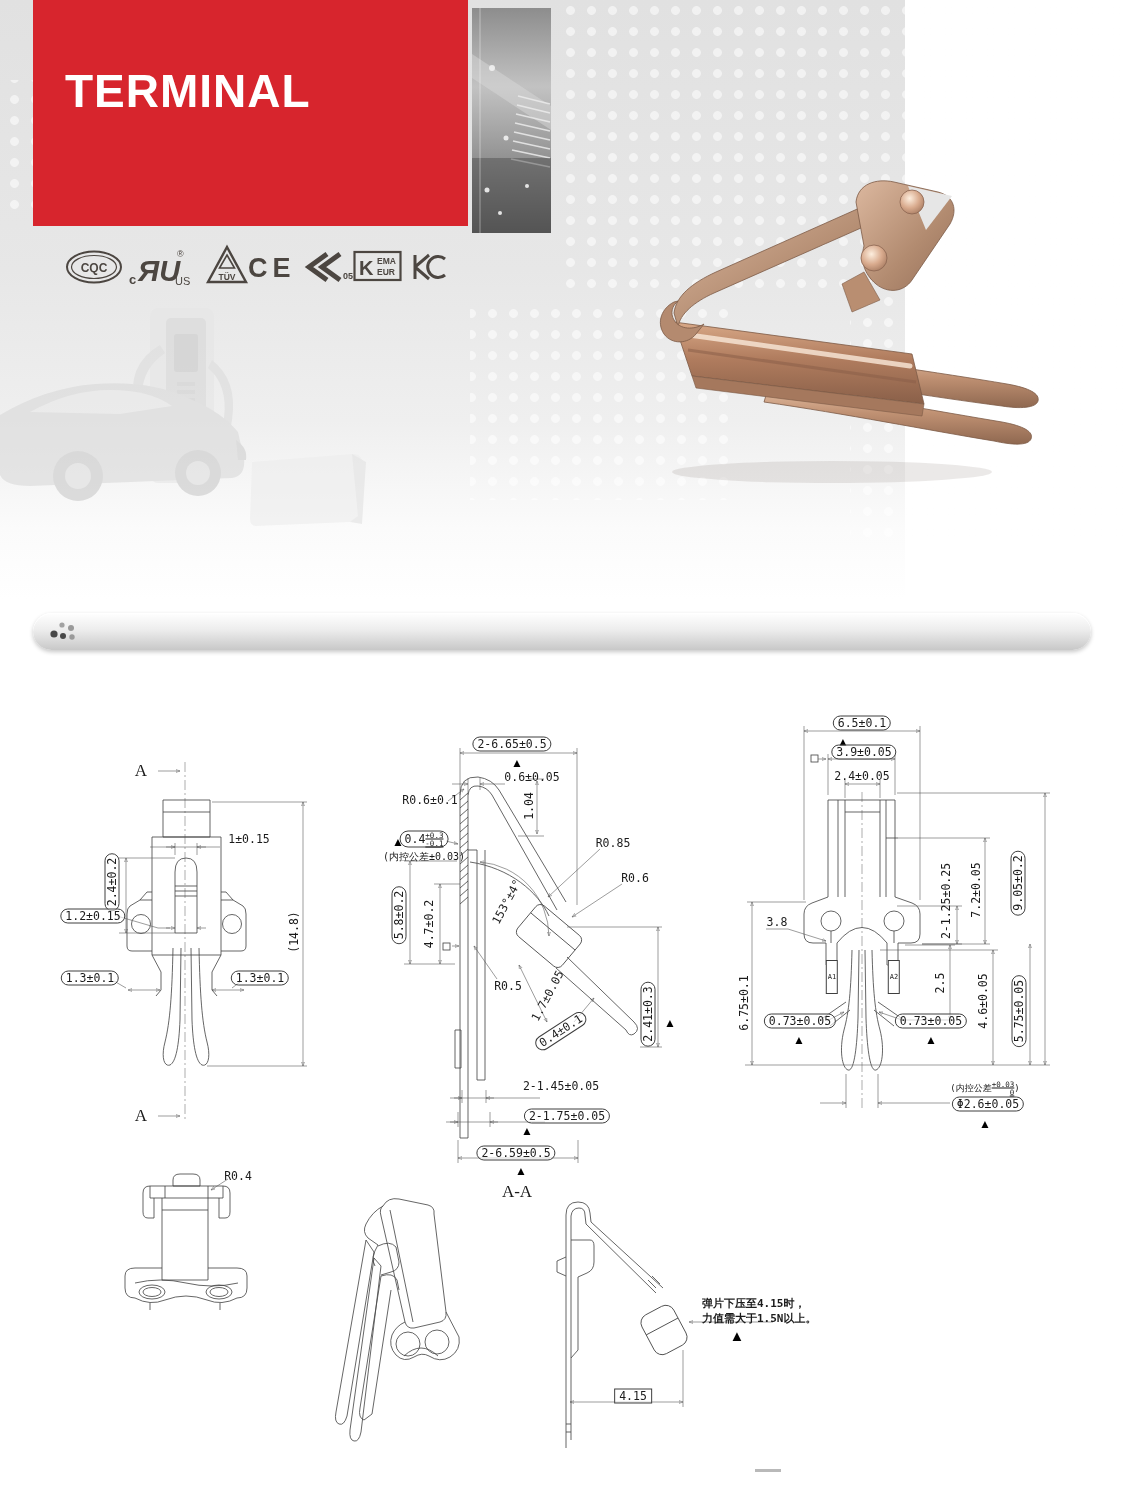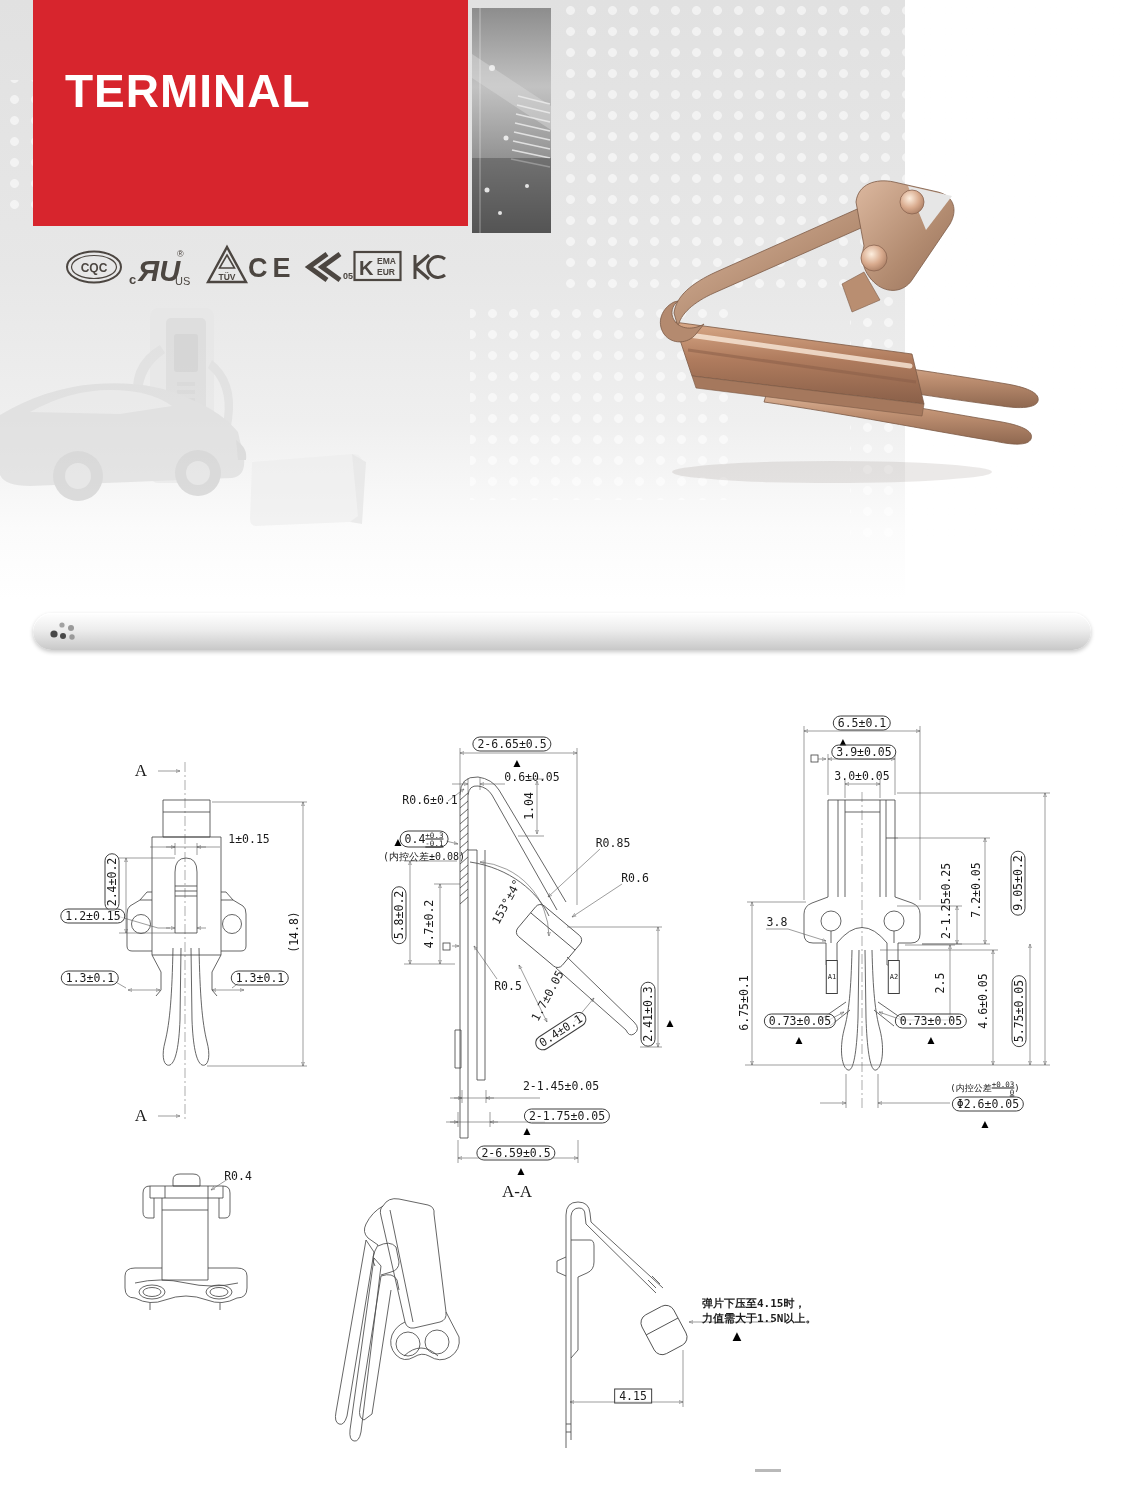--- a/index.html
+++ b/index.html
@@ -431,42 +431,42 @@
     <div class="dim oval" style="left:512px;top:744px">2-6.65±0.5</div>
     <span class="tri" style="left:517px;top:763px">▲</span>
     <div class="dim" style="left:532px;top:777px">0.6±0.05</div>
     <div class="dim" style="left:430px;top:800px">R0.6±0.1</div>
     <div class="dim" style="left:529px;top:806px;transform:translate(-50%,-50%) rotate(-90deg)">1.04</div>
     <div class="dim oval" style="left:424px;top:839px"><span>0.4</span><span class="stack">
           <i>+0.3</i>
           <i>-0.1</i>
         </span></div>
     <span class="tri" style="left:398px;top:842px">▲</span>
-    <div class="dim small" style="left:424px;top:856px">(内控公差±0.08)</div>
+    <div class="dim small" style="left:424px;top:856px">(内控公差±0.03)</div>
     <div class="dim oval" style="left:399px;top:915px;transform:translate(-50%,-50%) rotate(-90deg)">5.8±0.2</div>
     <div class="dim" style="left:429px;top:924px;transform:translate(-50%,-50%) rotate(-90deg)">4.7±0.2</div>
     <div class="dim" style="left:507px;top:902px;transform:translate(-50%,-50%) rotate(-62deg)">153°±4°</div>
     <div class="dim" style="left:613px;top:843px">R0.85</div>
     <div class="dim" style="left:635px;top:878px">R0.6</div>
     <div class="dim" style="left:508px;top:986px">R0.5</div>
     <div class="dim" style="left:548px;top:996px;transform:translate(-50%,-50%) rotate(-62deg)">1.7±0.05</div>
     <div class="dim oval" style="left:561px;top:1031px;transform:translate(-50%,-50%) rotate(-33deg)">0.4±0.1</div>
     <div class="dim oval" style="left:648px;top:1014px;transform:translate(-50%,-50%) rotate(-90deg)">2.41±0.3</div>
     <span class="tri" style="left:670px;top:1023px">▲</span>
     <div class="dim" style="left:561px;top:1086px">2-1.45±0.05</div>
     <div class="dim oval" style="left:567px;top:1116px">2-1.75±0.05</div>
     <span class="tri" style="left:527px;top:1131px">▲</span>
     <div class="dim oval" style="left:516px;top:1153px">2-6.59±0.5</div>
     <span class="tri" style="left:521px;top:1171px">▲</span>
     <div class="dim serif" style="left:517px;top:1191px">A-A</div>
 
     <div class="dim oval" style="left:862px;top:723px">6.5±0.1</div>
     <span class="tri" style="left:843px;top:742px">▲</span>
     <div class="dim oval" style="left:864px;top:752px">3.9±0.05</div>
-    <div class="dim" style="left:862px;top:776px">3.0±0.05</div>
+    <div class="dim" style="left:862px;top:776px">2.4±0.05</div>
     <div class="dim" style="left:777px;top:922px">3.8</div>
     <div class="dim" style="left:946px;top:901px;transform:translate(-50%,-50%) rotate(-90deg)">2-1.25±0.25</div>
     <div class="dim" style="left:976px;top:890px;transform:translate(-50%,-50%) rotate(-90deg)">7.2±0.05</div>
     <div class="dim oval" style="left:1018px;top:883px;transform:translate(-50%,-50%) rotate(-90deg)">9.05±0.2</div>
     <div class="dim" style="left:744px;top:1003px;transform:translate(-50%,-50%) rotate(-90deg)">6.75±0.1</div>
     <div class="dim datum" style="left:832px;top:977px">A1</div>
     <div class="dim datum" style="left:894px;top:977px">A2</div>
     <div class="dim oval" style="left:800px;top:1021px">0.73±0.05</div>
     <span class="tri" style="left:799px;top:1040px">▲</span>
     <div class="dim oval" style="left:931px;top:1021px">0.73±0.05</div>

